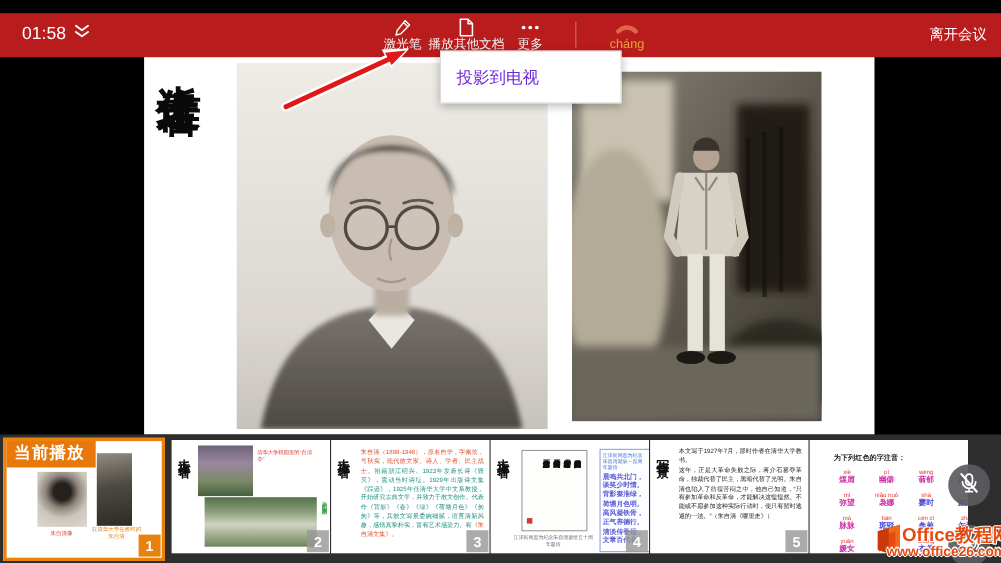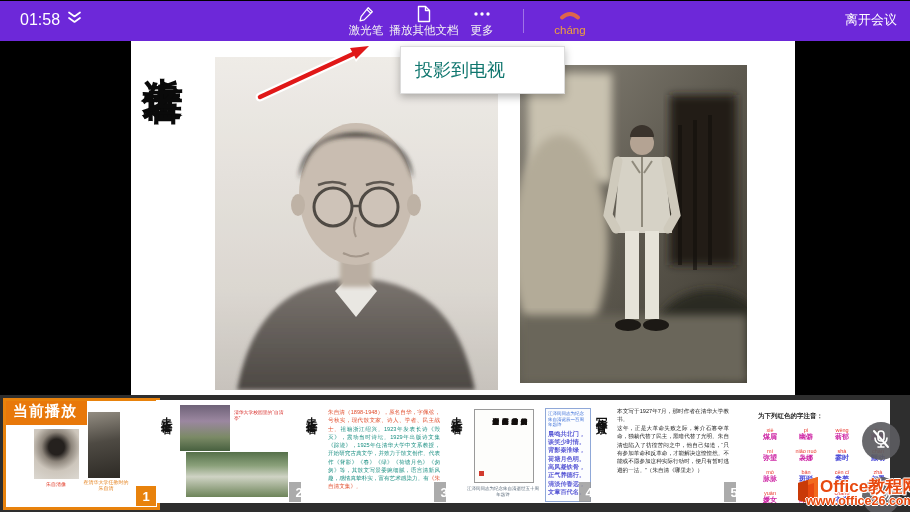--- a/index.html
+++ b/index.html
@@ -1,56 +1,56 @@
 <!DOCTYPE html>
 <html><head>
 <meta charset="utf-8">
 <style>
   html,body{margin:0;padding:0;background:#111;}
   .screen{position:relative;width:910px;height:512px;background:#000;overflow:hidden;
           font-family:"Liberation Sans",sans-serif;-webkit-font-smoothing:antialiased;}
 
   
-  .topbar{position:absolute;left:0;top:1px;width:910px;height:40px;background:#6d28d9;z-index:3;}
+  .topbar{position:absolute;left:0;top:12px;width:910px;height:40px;background:#b91c1c;z-index:3;}
   .timer{position:absolute;left:20px;top:9px;color:#fff;font-size:16px;display:flex;align-items:center;gap:7px;}
   .tool{position:absolute;top:3px;display:flex;flex-direction:column;align-items:center;color:#f2f2f2;cursor:pointer;}
   .tool .ticon{height:19px;display:flex;align-items:center;justify-content:center;}
   .tool .tlabel{font-size:11.5px;line-height:14px;white-space:nowrap;}
   .tool-laser{left:340px;width:52px;}
   .tool-playdoc{left:382px;width:84px;text-align:center;}
   .tool-more{left:462px;width:40px;}
   .tbar-divider{position:absolute;left:523px;top:8px;width:1px;height:24px;background:rgba(255,255,255,.35);}
   .tool-newcall{left:537px;width:66px;color:#efa23b;}
   .leave{position:absolute;right:13px;top:10px;color:#fff;font-size:13px;cursor:pointer;}
 
   
   .dropdown{position:absolute;left:400px;top:46px;width:163px;height:46px;background:#fff;
             border:1px solid #dcdcdc;box-shadow:0 3px 8px rgba(0,0,0,.28);z-index:6;
             display:flex;align-items:center;}
-  .dropdown-item{padding-left:14px;font-size:18px;color:#0f766e;cursor:pointer;}
+  .dropdown-item{padding-left:14px;font-size:15px;color:#6d28d9;cursor:pointer;}
 
   
   .slide{position:absolute;left:131px;top:40px;width:664px;height:355px;background:#fff;z-index:1;}
   .slide-title{position:absolute;left:8px;top:4px;writing-mode:vertical-rl;font-size:41px;line-height:1.12;
                font-weight:900;color:#0a0a0a;letter-spacing:2px;}
   .photo{position:absolute;}
   .photo-left{left:84px;top:17px;width:283px;height:333px;}
   .photo-right{left:389px;top:25px;width:227px;height:318px;}
 
   
   .annotation{position:absolute;left:194px;top:92px;z-index:5;font-size:28px;font-weight:900;white-space:nowrap;
               color:#ec1c24;letter-spacing:1px;
               text-shadow:-2px 0 0 #fff,2px 0 0 #fff,0 -2px 0 #fff,0 2px 0 #fff,
                           -1.5px -1.5px 0 #fff,1.5px -1.5px 0 #fff,-1.5px 1.5px 0 #fff,1.5px 1.5px 0 #fff,
                           3px 4px 4px rgba(0,0,0,.35);}
   .arrow{position:absolute;left:248px;top:40px;z-index:7;}
 
   
   .strip{position:absolute;left:0;top:395px;width:910px;height:117px;background:#2e2e2e;z-index:2;}
-  .thumb{position:absolute;top:5px;width:144px;height:103px;background:#fff;overflow:hidden;cursor:pointer;padding-left:10px;}
+  .thumb{position:absolute;top:5px;width:144px;height:103px;background:#fff;overflow:hidden;cursor:pointer;}
   .thumb-current{left:3px;top:3px;width:141px;height:106px;border:3px solid #e8820c;background:#fff;}
   .t2{left:156px;} .t3{left:301px;} .t4{left:446px;} .t5{left:591px;} .t6{left:736px;}
   .num{position:absolute;right:1px;bottom:1px;width:20px;height:20px;background:rgba(150,150,150,.8);
        color:#fff;font-size:13px;font-weight:bold;display:flex;align-items:center;justify-content:center;}
   .num-current{background:#e8820c;}
   .current-badge{position:absolute;left:-3px;top:-3px;background:#e8780a;color:#fff;font-weight:bold;
                  font-size:15px;padding:4px 10px;z-index:2;letter-spacing:1px;}
   .vtitle{position:absolute;left:4px;top:8px;writing-mode:vertical-rl;font-size:11.5px;font-weight:bold;
           color:#111;line-height:1.1;letter-spacing:2px;}
   .para{white-space:pre-line;}

